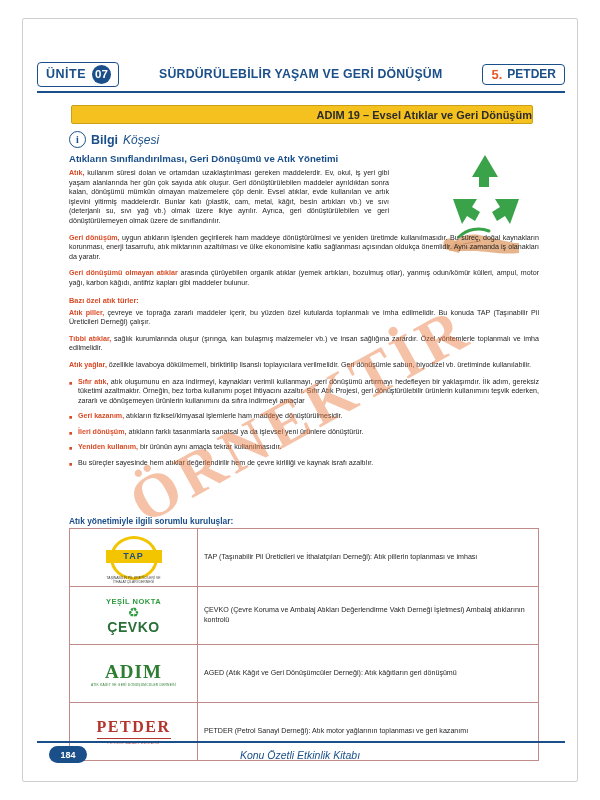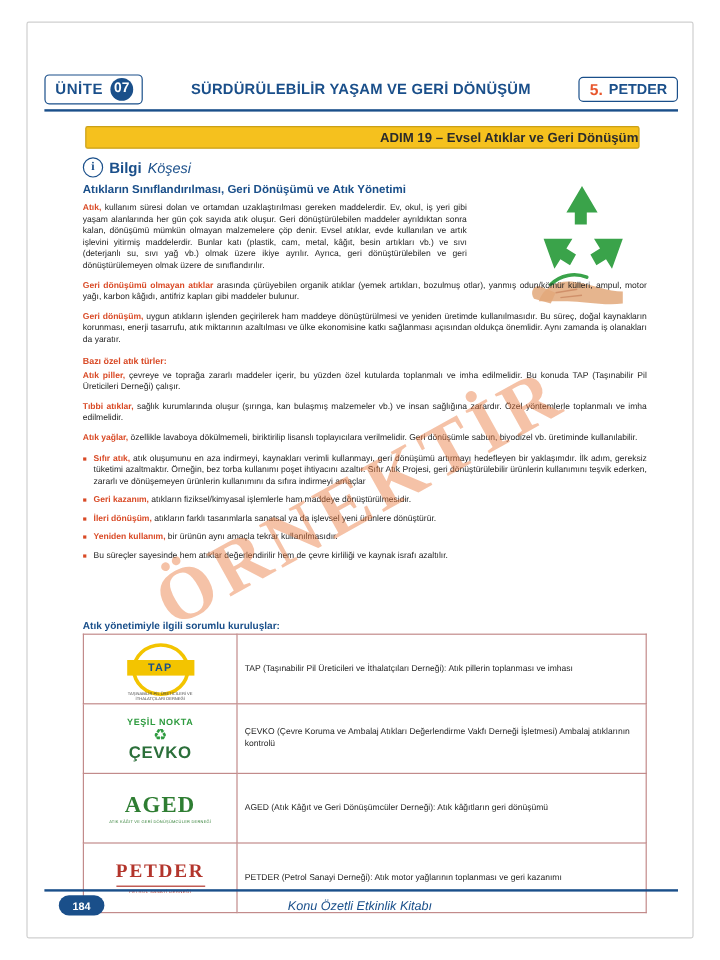--- a/index.html
+++ b/index.html
@@ -278,25 +278,25 @@
     </div>
 
     <div class="content">
       <div class="sec-title">Atıkların Sınıflandırılması, Geri Dönüşümü ve Atık Yönetimi</div>
 
       <p class="para narrow">
         <span class="kw">Atık,</span><span> kullanım süresi dolan ve ortamdan uzaklaştırılması gereken maddelerdir. Ev, okul, iş yeri gibi yaşam alanlarında her gün çok sayıda atık oluşur. Geri dönüştürülebilen maddeler ayrıldıktan sonra kalan, dönüşümü mümkün olmayan malzemelere çöp denir. Evsel atıklar, evde kullanılan ve artık işlevini yitirmiş maddelerdir. Bunlar katı (plastik, cam, metal, kâğıt, besin artıkları vb.) ve sıvı (deterjanlı su, sıvı yağ vb.) olmak üzere ikiye ayrılır. Ayrıca, geri dönüştürülebilen ve geri dönüştürülemeyen olmak üzere de sınıflandırılır.</span>
       </p>
 
       <p class="para">
+        <span class="kw">Geri dönüşüm,</span><span> uygun atıkların işlenden geçirilerek ham maddeye dönüştürülmesi ve yeniden üretimde kullanılmasıdır. Bu süreç, doğal kaynakların korunması, enerji tasarrufu, atık miktarının azaltılması ve ülke ekonomisine katkı sağlanması açısından oldukça önemlidir. Aynı zamanda iş olanakları da yaratır.</span>
+      </p>
+
+      <p class="para">
         <span class="kw">Geri dönüşümü olmayan atıklar</span><span> arasında çürüyebilen organik atıklar (yemek artıkları, bozulmuş otlar), yanmış odun/kömür külleri, ampul, motor yağı, karbon kâğıdı, antifriz kapları gibi maddeler bulunur.</span>
-      </p>
-
-      <p class="para">
-        <span class="kw">Geri dönüşüm,</span><span> uygun atıkların işlenden geçirilerek ham maddeye dönüştürülmesi ve yeniden üretimde kullanılmasıdır. Bu süreç, doğal kaynakların korunması, enerji tasarrufu, atık miktarının azaltılması ve ülke ekonomisine katkı sağlanması açısından oldukça önemlidir. Aynı zamanda iş olanakları da yaratır.</span>
       </p>
 
       <div class="sub-head">Bazı özel atık türler:</div>
 
       <p class="para">
         <span class="kw">Atık piller,</span><span> çevreye ve toprağa zararlı maddeler içerir, bu yüzden özel kutularda toplanmalı ve imha edilmelidir. Bu konuda TAP (Taşınabilir Pil Üreticileri Derneği) çalışır.</span>
       </p>
       <p class="para">
         <span class="kw">Tıbbi atıklar,</span><span> sağlık kurumlarında oluşur (şırınga, kan bulaşmış malzemeler vb.) ve insan sağlığına zarardır. Özel yöntemlerle toplanmalı ve imha edilmelidir.</span>
       </p>
@@ -337,21 +337,21 @@
         <tr>
           <td class="logo-cell logo-cevko">
             <div class="nokta">YEŞİL NOKTA</div>
             <div class="arrows">♻</div>
             <div class="brand">ÇEVKO</div>
           </td>
           <td class="desc-cell">ÇEVKO (Çevre Koruma ve Ambalaj Atıkları Değerlendirme Vakfı Derneği İşletmesi) Ambalaj atıklarının kontrolü</td>
         </tr>
         <tr>
           <td class="logo-cell logo-aged">
-            <div class="brand">AGED</div>
+            <div class="brand">ADIM</div>
             <div class="sub">ATIK KÂĞIT VE GERİ DÖNÜŞÜMCÜLER DERNEĞİ</div>
           </td>
           <td class="desc-cell">AGED (Atık Kâğıt ve Geri Dönüşümcüler Derneği): Atık kâğıtların geri dönüşümü</td>
         </tr>
         <tr>
           <td class="logo-cell logo-petder">
             <div class="brand">PETDER</div>
             <div class="rule"></div>
             <div class="sub">PETROL SANAYİ DERNEĞİ</div>
           </td>

